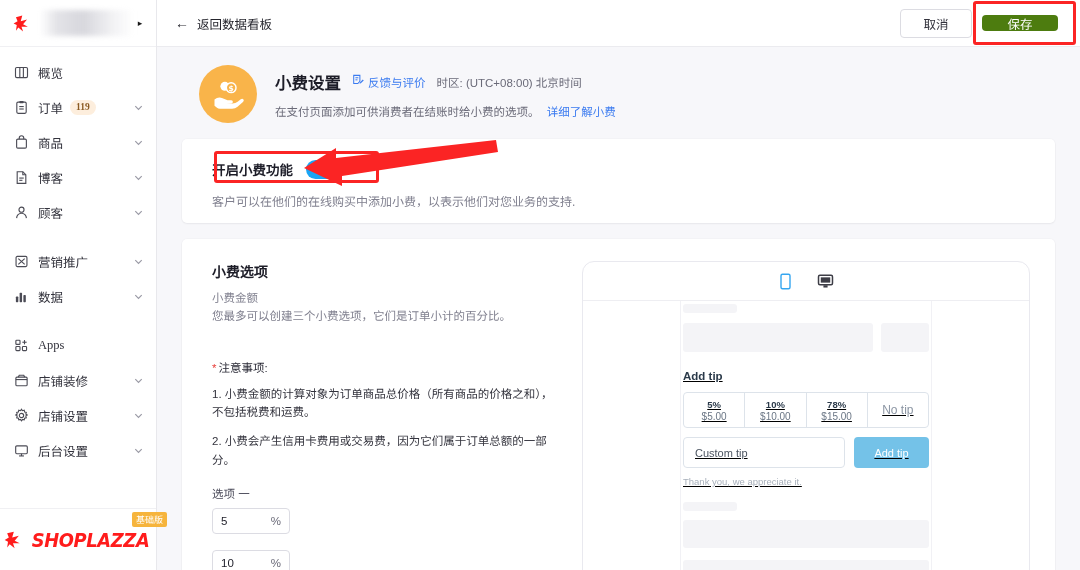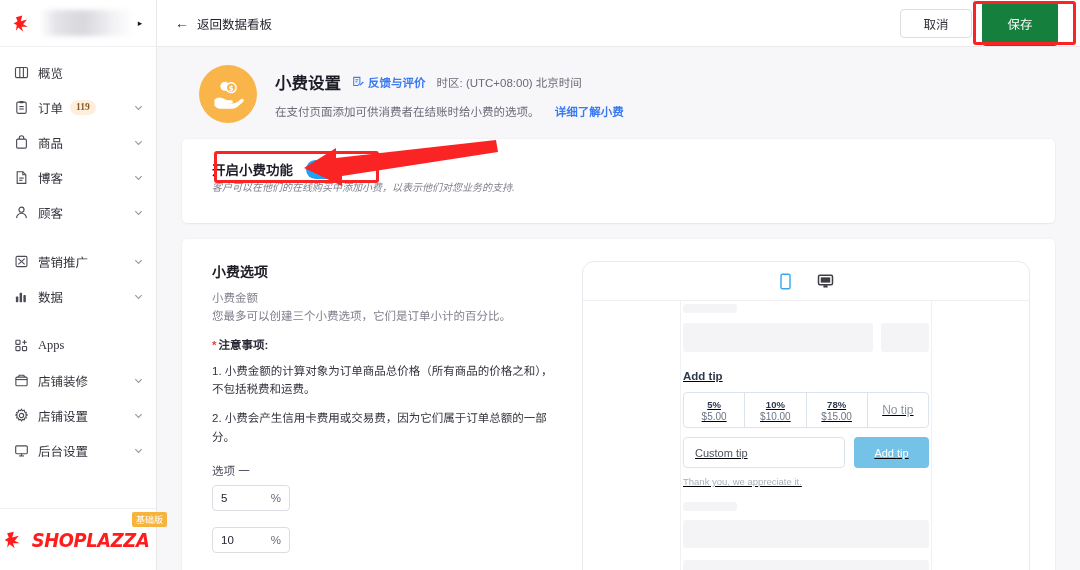--- a/index.html
+++ b/index.html
@@ -174,22 +174,22 @@
     align-items: center;
     justify-content: center;
   }
   .btn-cancel {
     width: 72px; height: 29px;
     background: #ffffff;
     border: 1px solid #dcdce2;
     color: #33333d;
   }
   .btn-save {
-    width: 76px; height: 45px;
-    background: #15803d;
+    width: 76px; height: 16px;
+    background: #4d7c0f;
     color: #ffffff;
   }
 
   .scroll-area {
     flex: 1;
     overflow: hidden;
     padding: 0 25px;
   }
 
   .page-head {
@@ -212,41 +212,41 @@
     align-items: center;
     gap: 11px;
   }
   .page-title {
     font-size: 16.5px;
     font-weight: bold;
     color: #1d1d28;
   }
   .feedback {
     display: flex;
-    align-items: flex-end;
+    align-items: flex-start;
     gap: 4px;
     color: #3b7bf0;
     font-size: 11.5px;
-    font-weight: bold;
+    font-weight: normal;
     cursor: pointer;
   }
   .tz {
     color: #6a6a78;
     font-size: 11.5px;
   }
   .head-row2 {
     margin-top: 9px;
     font-size: 11.5px;
     color: #6a6a78;
   }
   .head-row2 .more {
     color: #3b7bf0;
-    font-weight: bold;
+    font-weight: normal;
     cursor: pointer;
-    margin-left: 12px;
+    margin-left: 4px;
   }
 
   .card {
     background: #ffffff;
     border-radius: 5px;
     box-shadow: 0 0 0 1px rgba(0,0,0,.015), 0 1px 2px rgba(20,20,40,.05);
   }
   .card-enable {
     height: 84px;
     padding: 20px 0 0 30px;
@@ -271,23 +271,23 @@
     flex: 0 0 36px;
   }
   .switch .knob {
     position: absolute;
     top: 2px; left: 19px;
     width: 15px; height: 15px;
     border-radius: 50%;
     background: #ffffff;
   }
   .enable-desc {
-    font-size: 10px;
+    margin-top: 13px;
+    font-size: 12px;
     color: #80808f;
-    font-style: italic;
   }
 
   .card-options {
     margin-top: 16px;
     min-height: 330px;
     display: flex;
     padding: 22px 0 0 0;
   }
   .opt-left {
     width: 382px;
@@ -299,23 +299,23 @@
     font-weight: bold;
     color: #1d1d28;
   }
   .sec-sub {
     margin-top: 8px;
     font-size: 11.5px;
     color: #80808f;
     line-height: 1.6;
   }
   .notice-head {
-    margin-top: 10px;
-    font-size: 11.5px;
-    font-weight: bold;
+    margin-top: 33px;
+    font-size: 11.5px;
+    font-weight: normal;
     color: #2a2a36;
   }
   .notice-head .star { color: #e8413c; margin-right: 2px; }
   .notice-p {
     margin-top: 10px;
     font-size: 11.5px;
     color: #33333d;
     line-height: 1.62;
   }
   .field { margin-top: 16px; }

